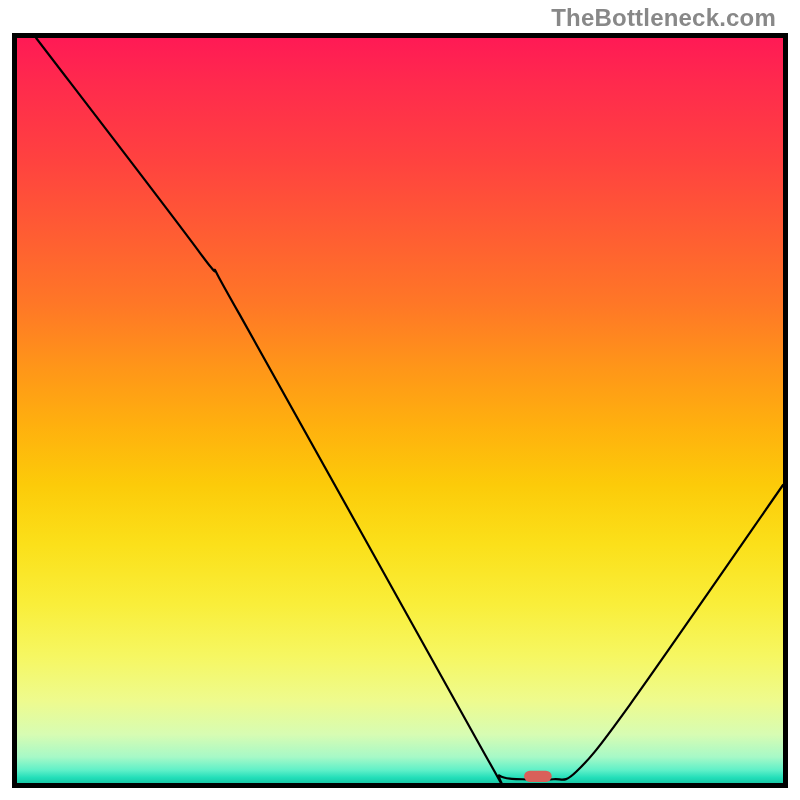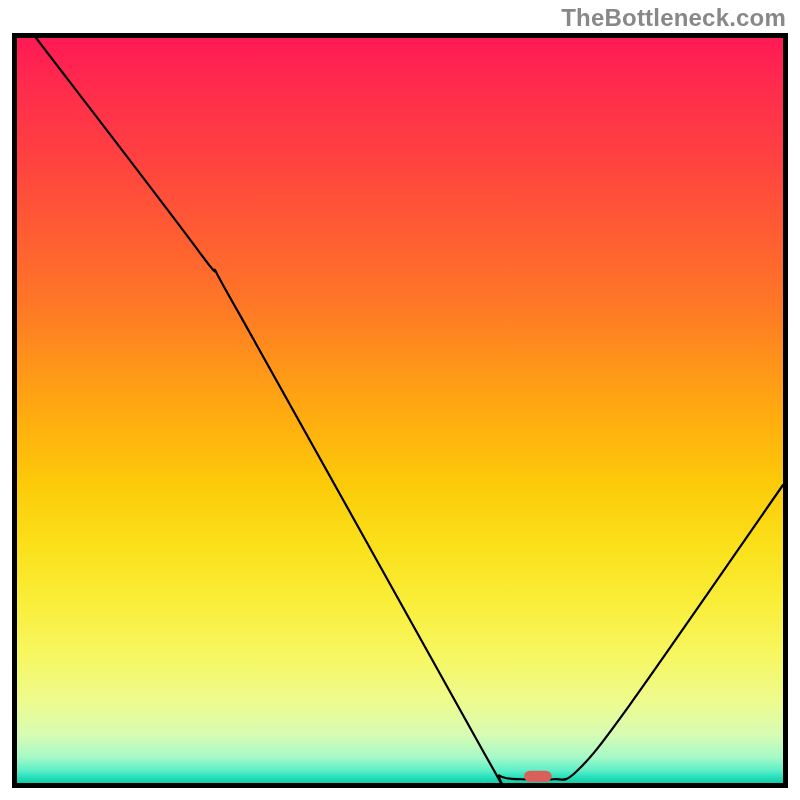--- a/index.html
+++ b/index.html
@@ -53,21 +53,21 @@
     inset: 0;
     width: 100%;
     height: 100%;
   }
   .curve path, .curve circle, .curve rect {
     vector-effect: non-scaling-stroke;
   }
   .watermark {
     position: absolute;
     top: 4px;
-    right: 14px;
+    right: 24px;
     font-family: Arial, Helvetica, sans-serif;
     font-size: 24px;
     font-weight: bold;
     color: #888;
     letter-spacing: 0.2px;
   }
 </style>
 </head>
 <body>
 

